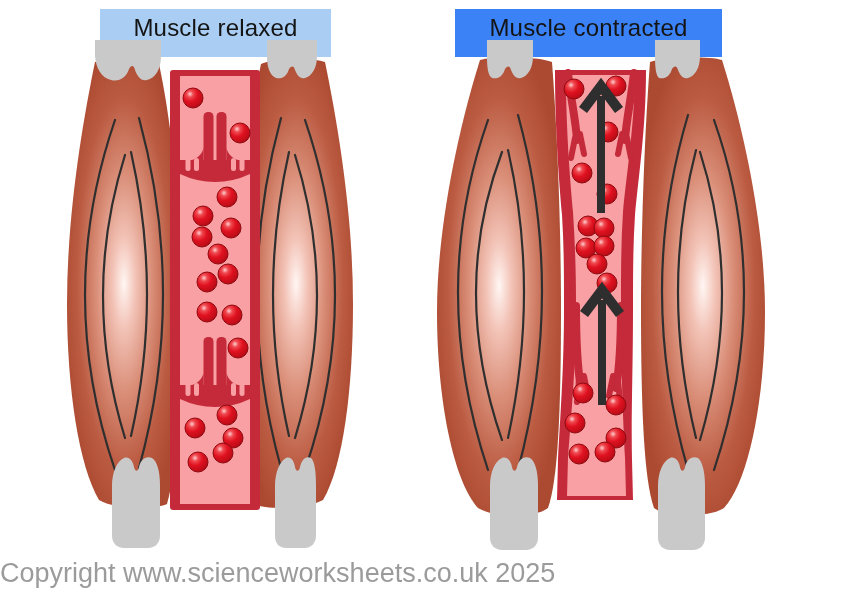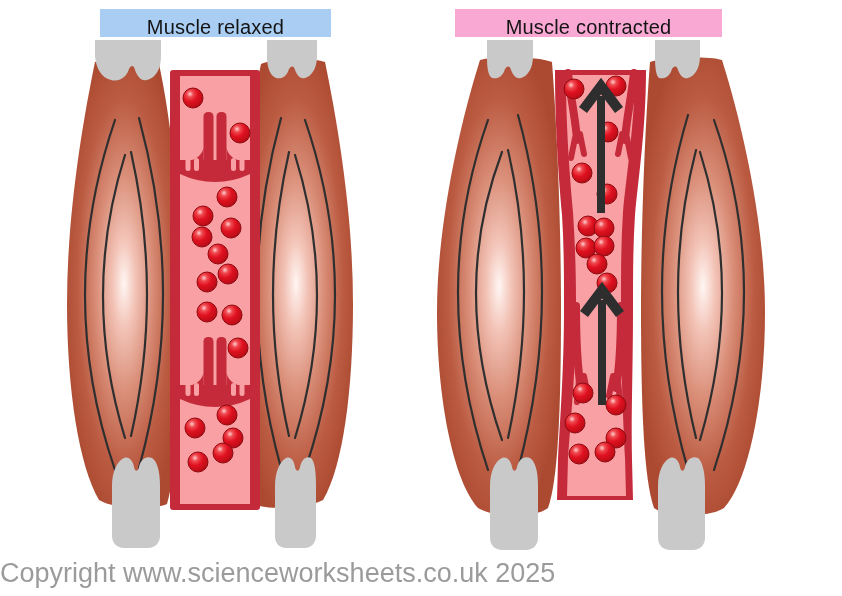--- a/index.html
+++ b/index.html
@@ -1,22 +1,22 @@
 <!DOCTYPE html>
 <html><head>
 <meta charset="utf-8">
 <style>
   html,body{margin:0;padding:0;background:#fff;}
   .stage{
     position:relative;width:842px;height:596px;background:#ffffff;overflow:hidden;
     font-family:"Liberation Sans", sans-serif;
   }
   .panel-title{
-    position:absolute;top:9px;height:28px;line-height:37px;text-align:center;
-    font-size:20px;color:#141414;letter-spacing:0.2px;
+    position:absolute;top:9px;height:48px;line-height:37px;text-align:center;
+    font-size:24px;color:#141414;letter-spacing:0.2px;
   }
   .title-relaxed{left:100px;width:231px;background:#a9cdf3;}
   .title-contracted{left:455px;width:267px;background:#a3eba3;}
   .panel-svg{position:absolute;top:40px;}
   .svg-left{left:55px;}
   .svg-right{left:430px;}
   .copyright{
     position:absolute;top:558px;left:0;width:100%;text-align:left;
     font-size:27px;color:#9b9b9b;
   }
@@ -47,21 +47,21 @@
         <stop offset="0%" stop-color="#ffd0d0"></stop>
         <stop offset="20%" stop-color="#ef4a50"></stop>
         <stop offset="48%" stop-color="#e01120"></stop>
         <stop offset="82%" stop-color="#c00d18"></stop>
         <stop offset="100%" stop-color="#9c0a12"></stop>
       </radialGradient>
     </defs>
   </svg>
 
   <div class="panel-title title-relaxed" style="background: rgb(169, 205, 243);">Muscle relaxed</div>
-  <div class="panel-title title-contracted" style="background: #f9a8d4;">Muscle contracted</div>
+  <div class="panel-title title-contracted" style="background: #3b82f6;">Muscle contracted</div>
 
   <svg class="panel-svg svg-left" width="310" height="520" viewBox="0 0 310 520">
 
     <g>
       <path class="muscle" d="M40,22 C26,90 12,178 12,264 C12,350 24,426 44,460 C58,469 98,470 112,464 C122,430 126,350 126,262 C126,176 118,90 104,24 C94,18 50,18 40,22 Z"></path>
       <g>
         <path class="striation" d="M60,80 Q0,255 60,430"></path>
         <path class="striation" d="M70,115 Q26,255 70,398"></path>
         <path class="striation" d="M84,78 Q132,255 84,428"></path>
         <path class="striation" d="M76,112 Q108,255 76,396"></path>

